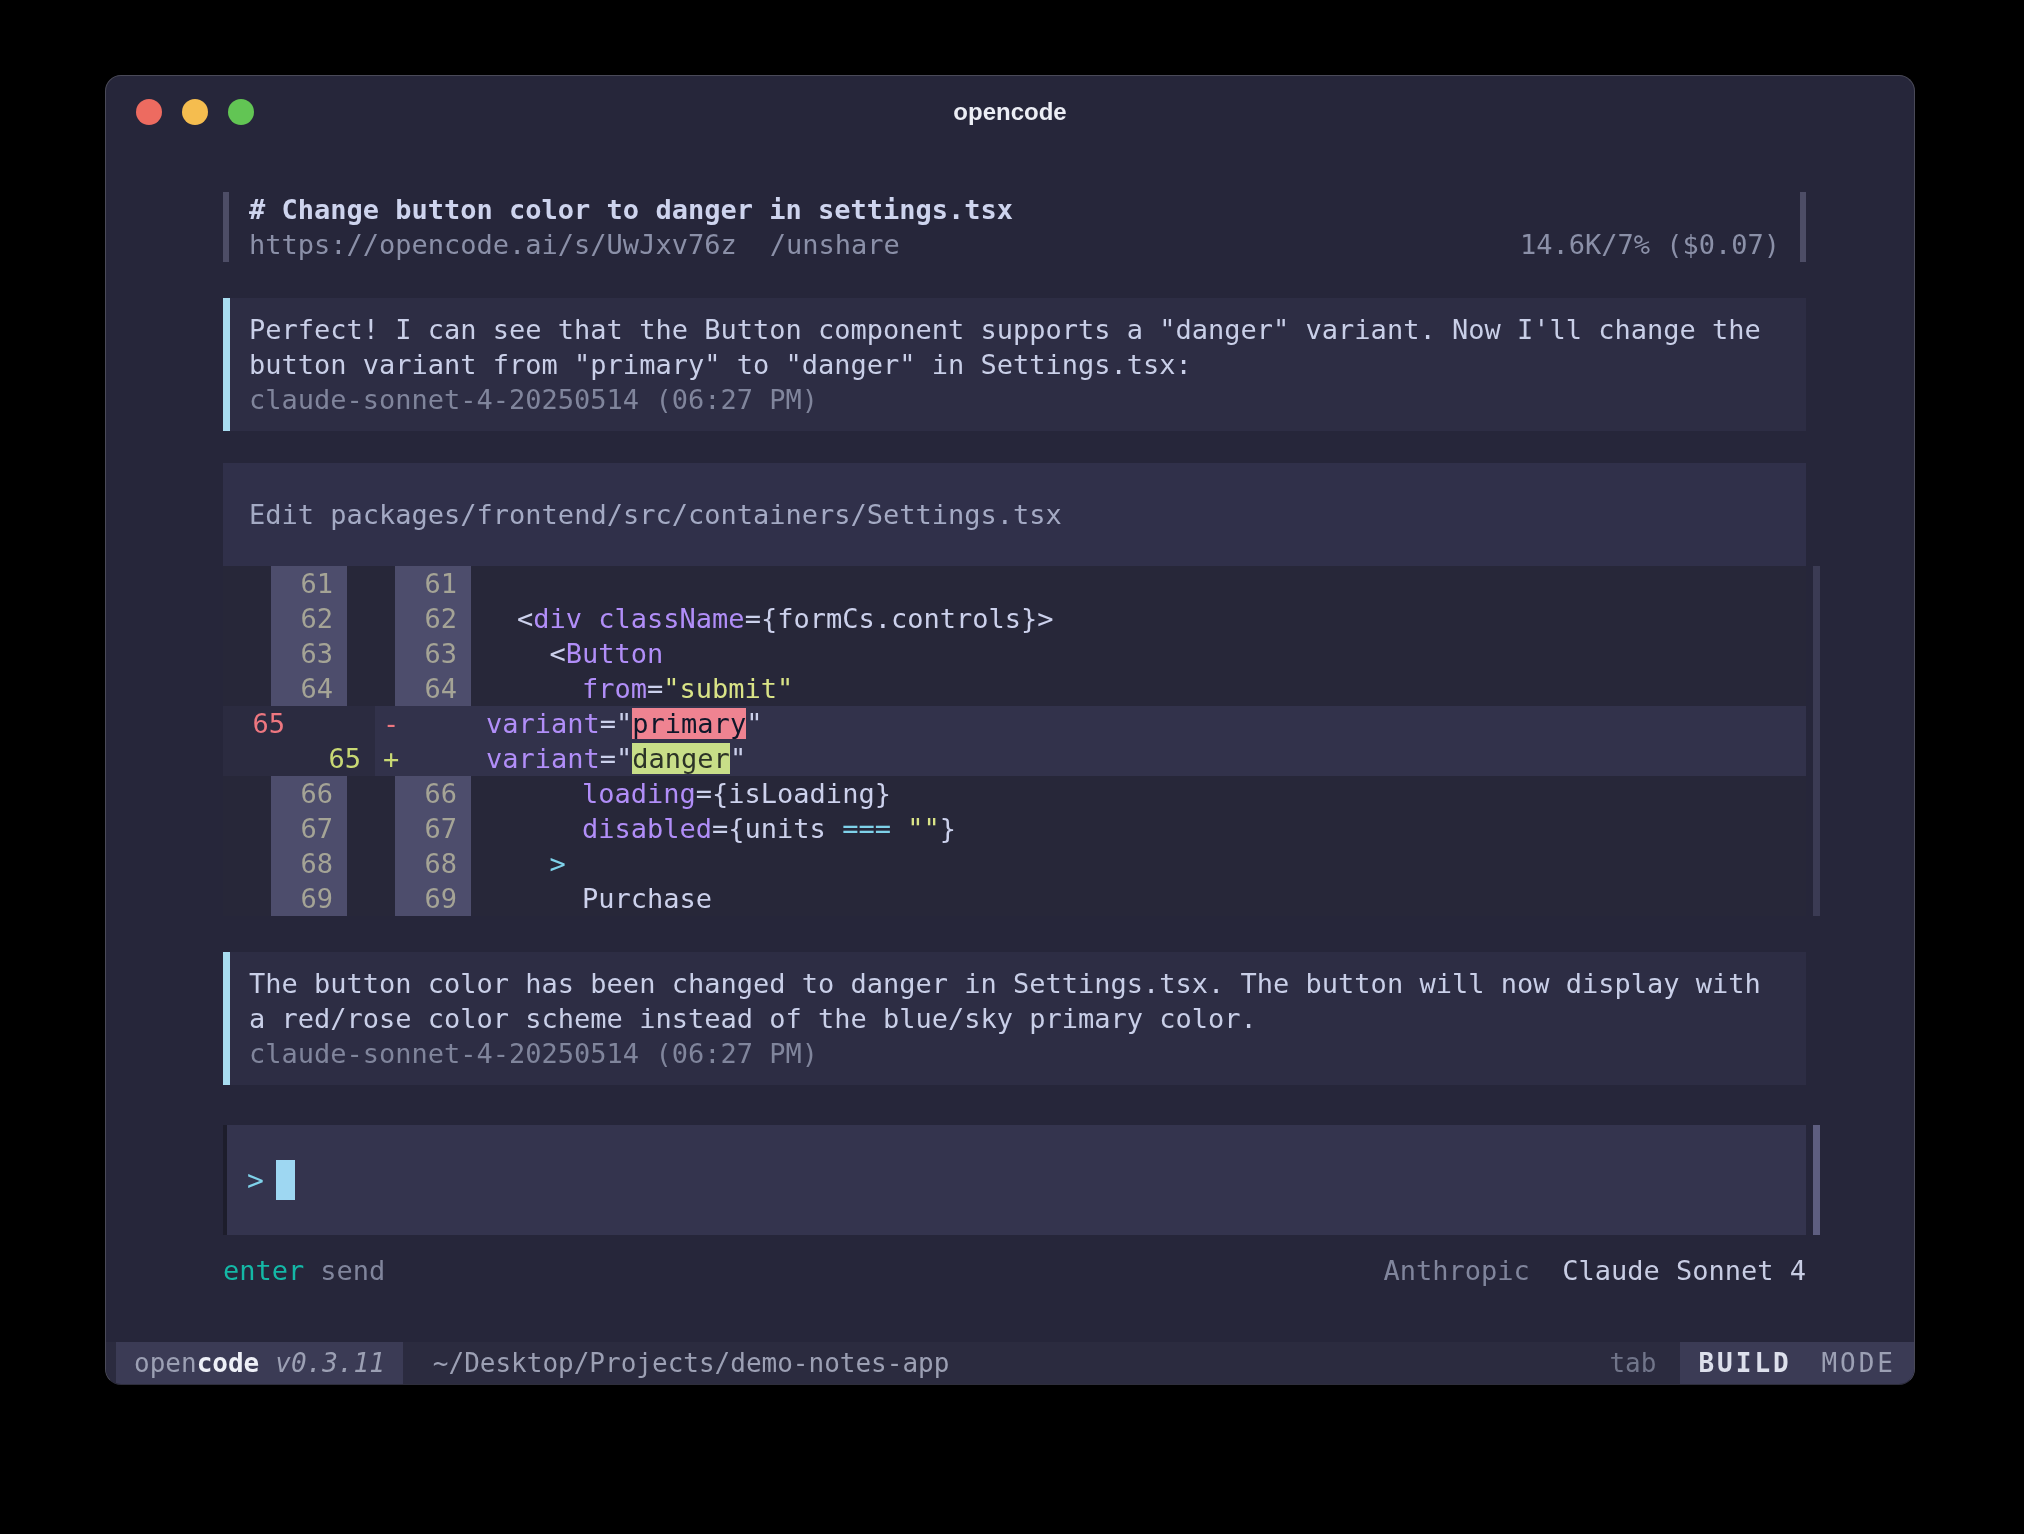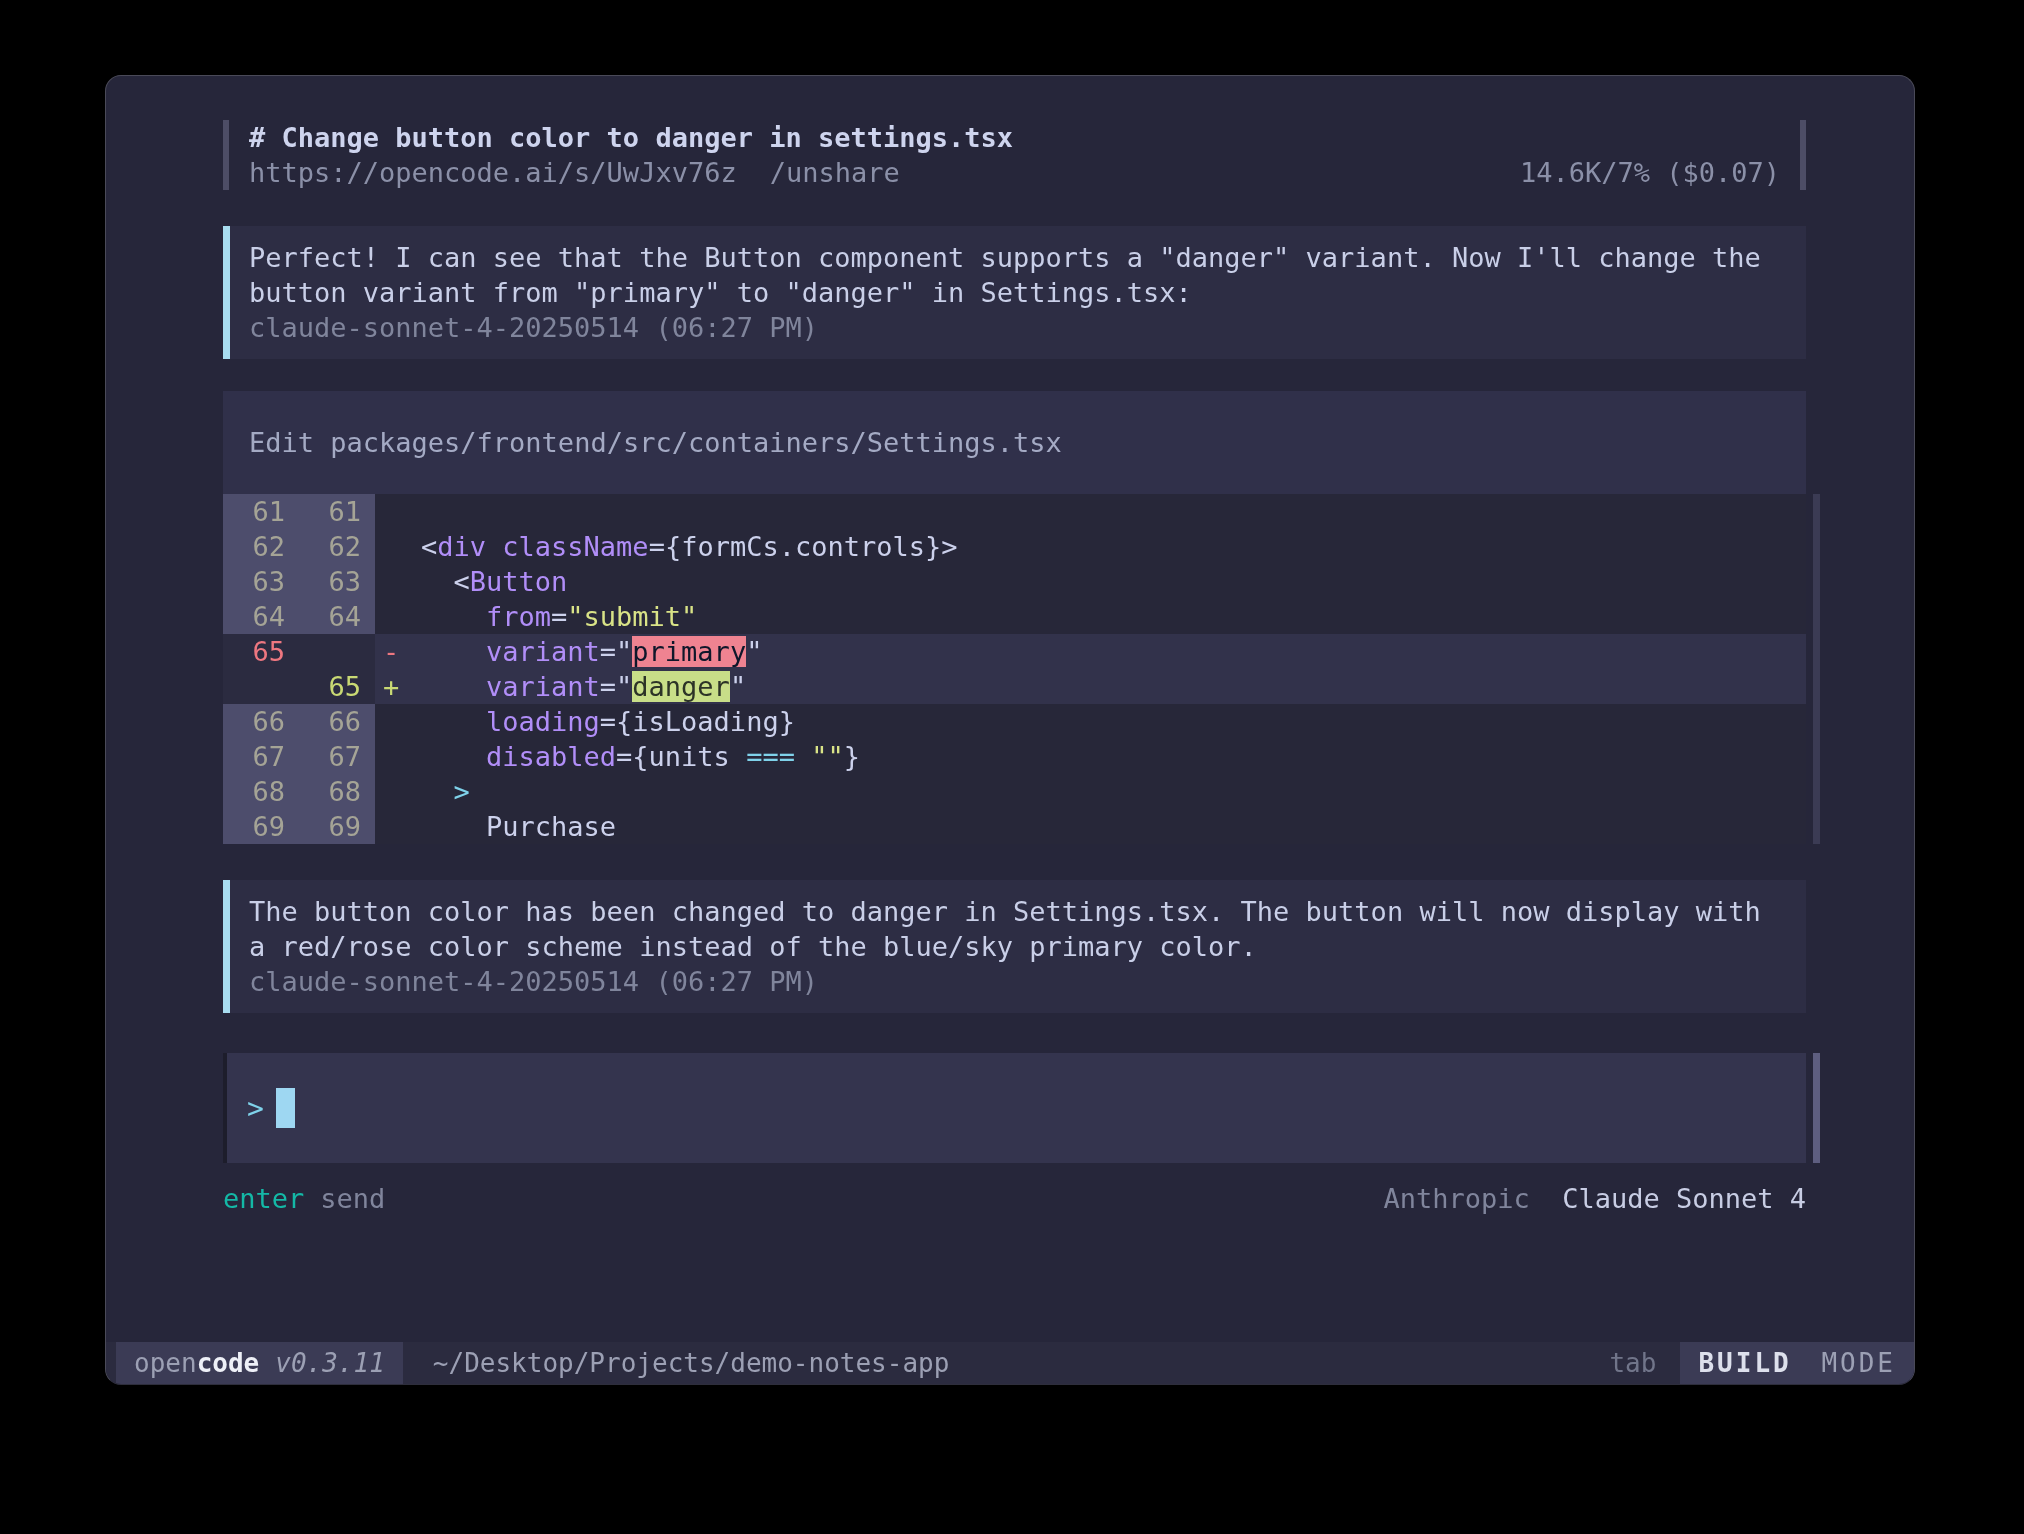--- a/index.html
+++ b/index.html
@@ -35,21 +35,21 @@
        padding:14px 20px 14px 19px;flex:0 0 auto;}
   .msg .text{color:#c9cfe8;white-space:pre-wrap;}
   .msg .meta{color:var(--meta,#80859c);}
   
   .edit-block{margin-top:32px;flex:0 0 auto;position:relative;background:var(--edit-bg,#30304a);}
   .edit-head{padding:34px 26px;color:#a4aac4;}
   .edit-right-bar{position:absolute;right:-14px;top:103px;bottom:0;width:7px;background:#3b3b54;}
   .diff{background:var(--code-bg,#272739);}
   .drow{display:flex;height:35px;}
   .drow .ln{width:76px;flex:0 0 auto;text-align:right;padding-right:14px;box-sizing:border-box;color:#a5a496;}
-  .drow.ctx .ln{background:var(--gutter-bg,#4d4d6c);}
+  .drow.ctx .ln{background:var(--gutter-bg,#4d4d6c);margin-left:48px;}
   .drow.rm{background:#32324b;}
   .drow.ad{background:#32324b;}
   .drow.rm .ln,.drow.ad .ln{background:#2b2b40;}
   .drow.rm .ln1{color:var(--red,#ee7780);}
   .drow.ad .ln2{color:var(--lime,#c9d974);}
   .drow .sign{width:46px;flex:0 0 auto;padding-left:8px;box-sizing:border-box;}
   .drow.rm .sign{color:var(--red,#ee7780);}
   .drow.ad .sign{color:var(--lime,#c9d974);}
   .drow .code{white-space:pre;color:#ccd1ec;}
   .seg-p{color:#ccd1ec;}
@@ -84,20 +84,28 @@
   .sb-right{margin-left:auto;display:flex;}
   .sb-tab{color:#71758a;margin-right:24px;text-align:center;}
   .sb-mode-bold{color:#dde0ec;font-weight:bold;letter-spacing:3px;}
   .sb-mode-rest{color:#9ca0b4;margin-left:14px;letter-spacing:3px;}
 </style>
 </head>
 <body>
 
 <div class="window">
 
+  <div class="titlebar">
+    <div class="lights">
+      <span class="light red"></span>
+      <span class="light yellow"></span>
+      <span class="light green"></span>
+    </div>
+    <div class="wtitle">opencode</div>
+  </div>
 
   <div class="content">
 
     <div class="session-header mono">
       <div class="vbar"></div>
       <div class="mid">
         <div class="sh-title"># Change button color to danger in settings.tsx</div>
         <div class="sh-row2">
           <span class="sh-url">https://opencode.ai/s/UwJxv76z</span>
           <span class="sh-unshare">/unshare</span>

